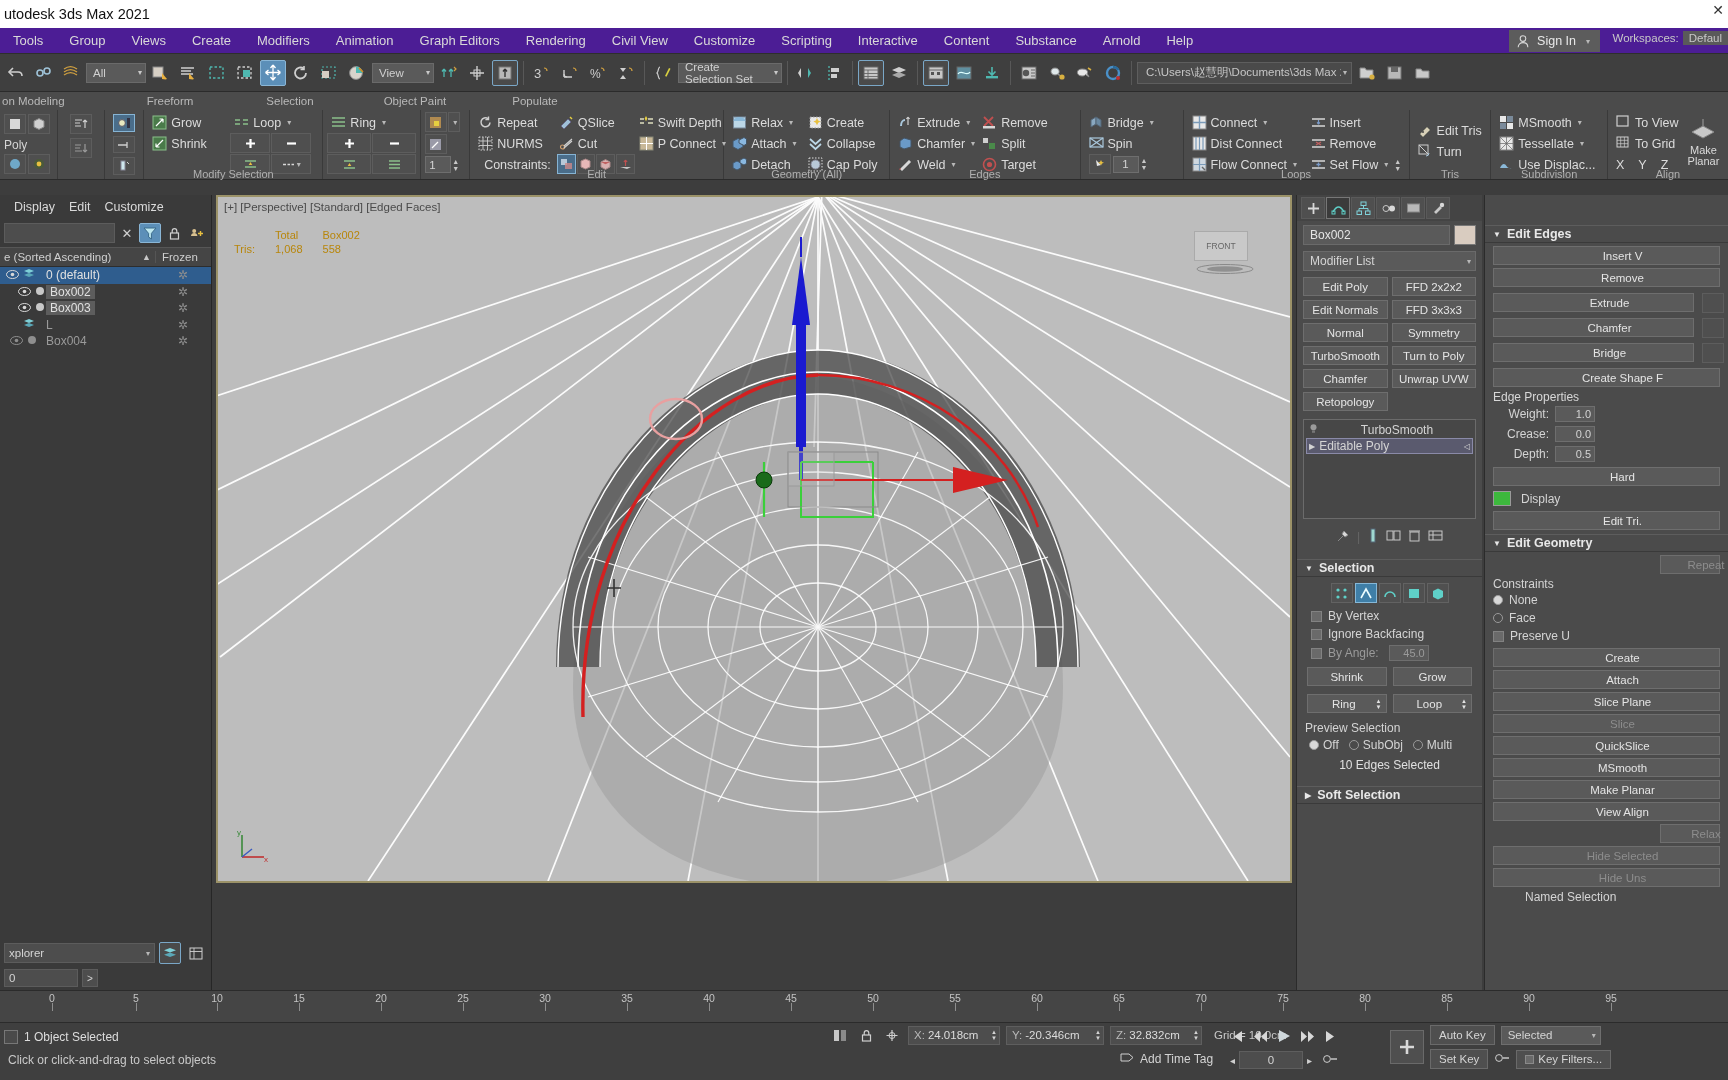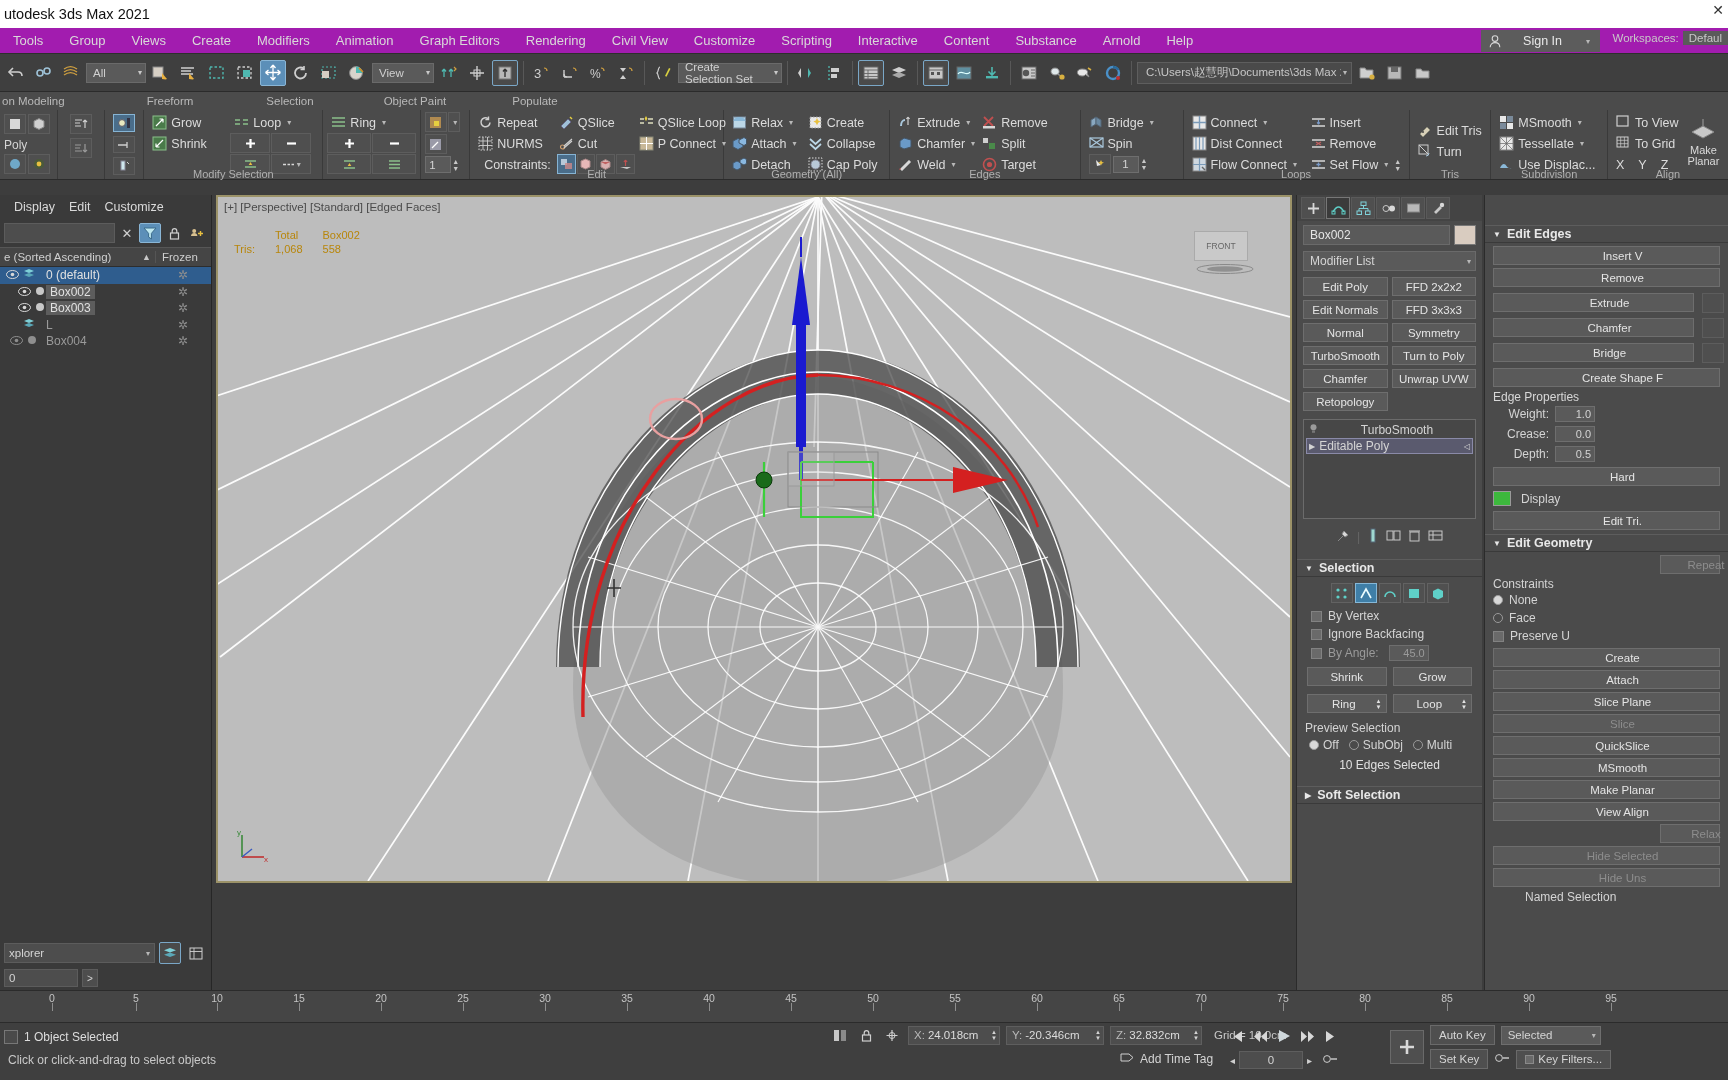--- a/index.html
+++ b/index.html
@@ -7,25 +7,25 @@
     font-family:"Liberation Sans", sans-serif; color:#d4d4d4; font-size:12px; }
   .app { position:relative; width:1728px; height:1080px; }
 
   
   .titlebar { height:28px; background:#fff; color:#1a1a1a; display:flex; align-items:center;
     padding-left:4px; font-size:14px; position:relative; }
   .titlebar .tbtxt { font-size:14.5px; color:#111; }
   .tb-close { position:absolute; right:4px; top:2px; font-size:14px; color:#333; }
 
   
-  .menubar { height:26px; background:#a21caf; display:flex; align-items:center;
+  .menubar { height:26px; background:#4c1d95; display:flex; align-items:center;
      border-bottom:1px solid #2e2e2e; position:relative; }
   .menubar .mi { padding:0 13px; line-height:26px; font-size:13px; color:#d9d9d9; white-space:nowrap; }
   .signin { position:absolute; right:128px; top:2px; height:22px; background:#5c5c5c;
-     display:flex; align-items:center; gap:22px; padding:0 10px 0 8px; font-size:12.5px; color:#e8e8e8; }
+     display:flex; align-items:center; gap:8px; padding:0 10px 0 8px; font-size:12.5px; color:#e8e8e8; }
   .workspaces { position:absolute; right:0; top:3px; font-size:11.5px; color:#c8c8c8; display:flex; align-items:center; gap:4px;text-align:center;}
   .wsbox { background:#5a5a5a; padding:1px 6px; }
 
   
   .maintool { height:38px; background:#3f3f3f; display:flex; align-items:center;
      border-bottom:1px solid #2b2b2b; gap:2px; padding-left:2px; position:relative; }
   .tbtn { width:26px; height:26px; display:flex; align-items:center; justify-content:center;
      border:1px solid transparent; border-radius:2px; color:#cfcfcf; font-size:13px; position:relative;}
   .tbtn.on { background:#5c8fb8; border-color:#8ab6d6; }
   .tbtn.onb { background:#4a4a4a; border:1px solid #7aa7c7; }
@@ -693,21 +693,21 @@
                   </svg>
                 </div>
             </div>
           </div>
           <div style="width:92px">
             <div class="ritem">
               <span class="ic"><svg width="15" height="15" viewBox="0 0 15 15">
                     <path d="M1 4h4M9 4h5M1 8h4M9 8h5" stroke="#e0e0c0" stroke-width="1.4"></path>
                     <path d="M7 1l1.4 2.6L7 6.2 5.6 3.6z" fill="#e8d040"></path>
                   </svg></span>
-              <span class="cmdlabel">QSlice Loop</span>
+              <span class="cmdlabel">Swift Depth</span>
             </div>
             <div class="ritem">
               <span class="ic"><svg width="15" height="15" viewBox="0 0 15 15">
                     <rect x="1" y="1" width="13" height="13" fill="#c8b898" stroke="#887"></rect>
                     <path d="M7.5 1v13M1 7.5h13" stroke="#fff" stroke-width="1"></path>
                   </svg></span>
               <span class="cmdlabel">P Connect</span>
               <span class="dd">▾</span>
             </div>
           </div>

